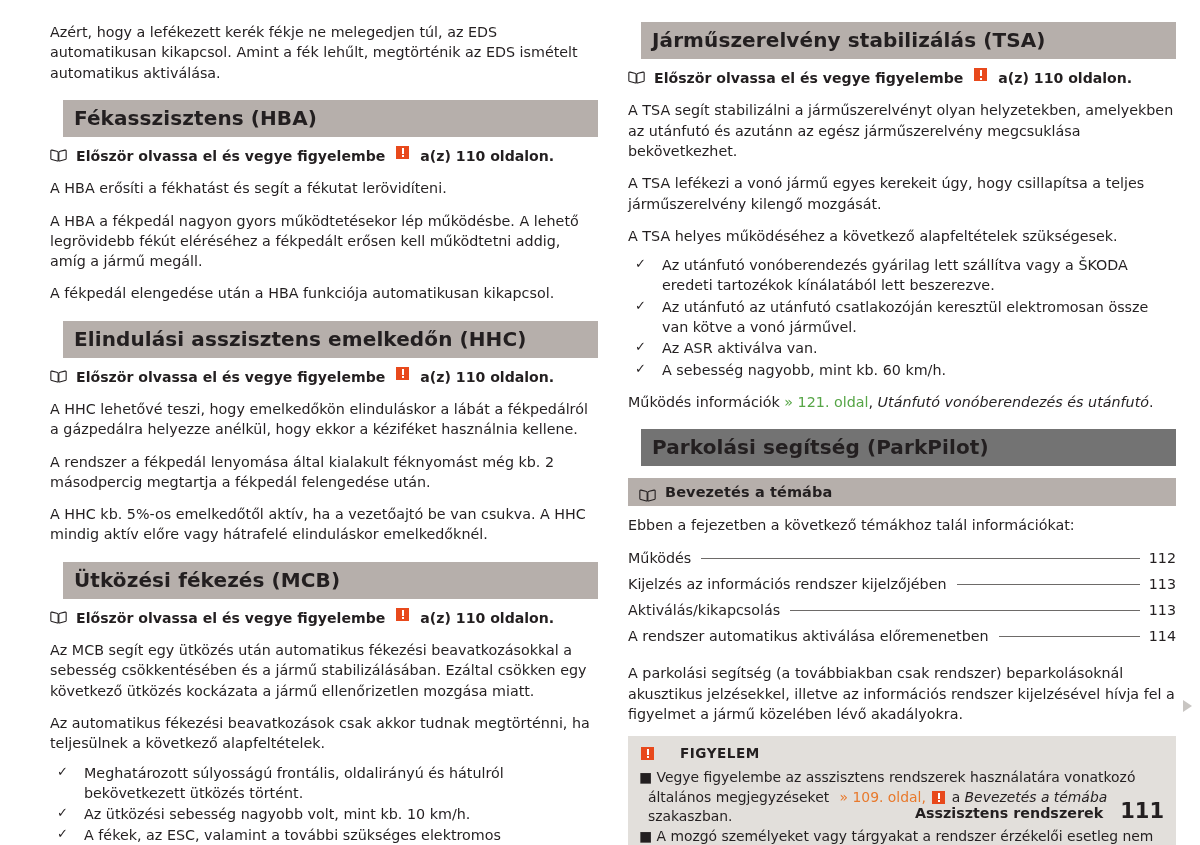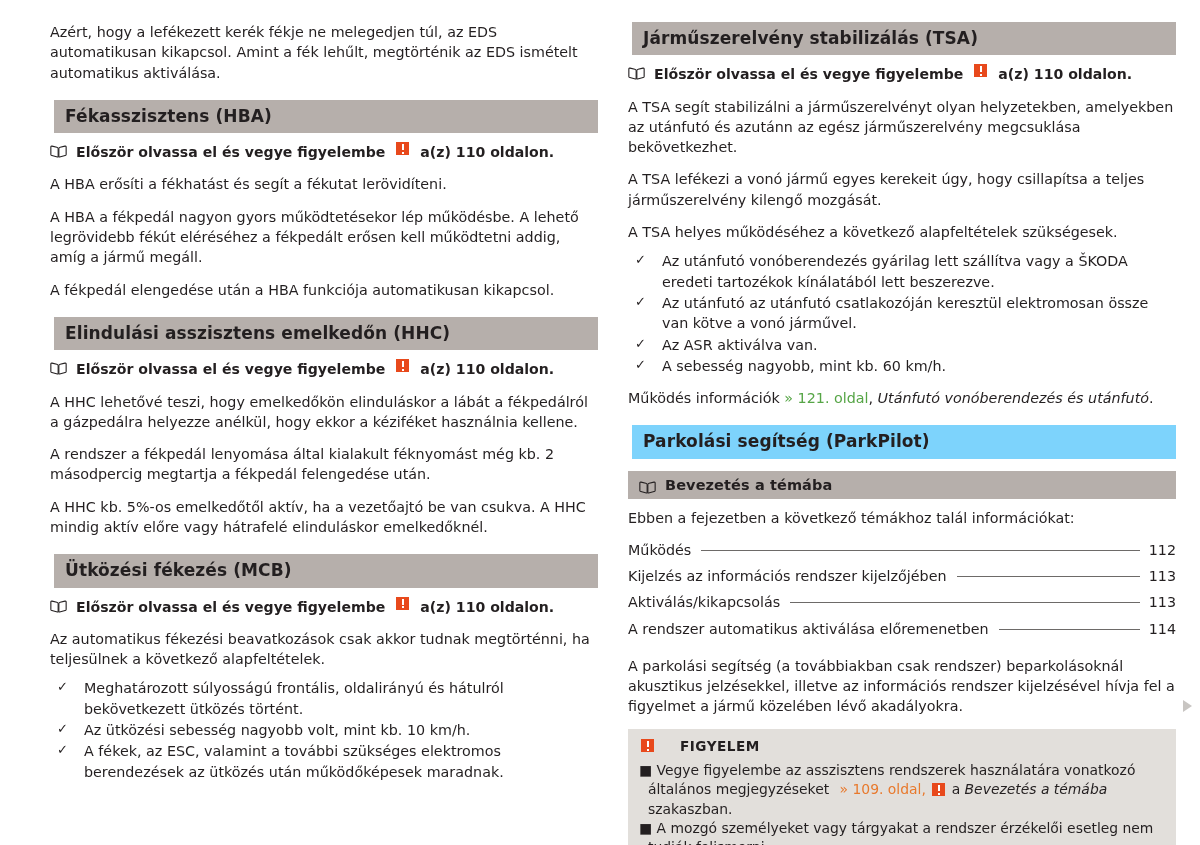--- a/index.html
+++ b/index.html
@@ -28,29 +28,29 @@
   .col {
     width: 548px;
     flex: 0 0 548px;
     position: relative;
   }
 
   
   .sec-head {
     background: #b6afab;
     color: #231f20;
-    font-size: 17px;
+    font-size: 20px;
     font-weight: 700;
     letter-spacing: .1px;
     padding: 6px 0 6px 11px;
-    margin: 17px 0 9px 4px;
+    margin: 17px 0 9px 13px;
     line-height: 1.25;
   }
   .sec-head.green {
-    background: #7dd3fc;
+    background: #737373;
   }
   .sec-head.sub {
     font-size: 14.5px;
     padding: 5px 0 5px 11px;
     display: flex;
     align-items: center;
     gap: 9px;
     margin: 12px 0 9px 0;
   }
 
@@ -250,20 +250,21 @@
       <span class="book-icon">
         <svg viewBox="0 0 20 15" width="17" height="13" aria-hidden="true">
           <path d="M1 2.2 C1 1.4 1.6 1 2.4 1.2 L8 2.6 C9 2.85 9.6 3.5 9.6 4.3 L9.6 13.4 C9.6 13.9 9.2 14.1 8.7 13.95 L2.2 12.3 C1.4 12.1 1 11.6 1 10.9 Z" fill="none" stroke="#231f20" stroke-width="1.3"></path>
           <path d="M19 2.2 C19 1.4 18.4 1 17.6 1.2 L12 2.6 C11 2.85 10.4 3.5 10.4 4.3 L10.4 13.4 C10.4 13.9 10.8 14.1 11.3 13.95 L17.8 12.3 C18.6 12.1 19 11.6 19 10.9 Z" fill="none" stroke="#231f20" stroke-width="1.3"></path>
         </svg>
       </span>
       <span class="txt">Először olvassa el és vegye figyelembe</span>
       <span class="warn-icon"></span>
       <span class="txt">a(z) 110 oldalon.</span>
     </div>
+    <p class="body">Az MCB segít egy ütközés után automatikus fékezési beavatkozásokkal a sebesség csökkentésében és a jármű stabilizálásában. Ezáltal csökken egy következő ütközés kockázata a jármű ellenőrizetlen mozgása miatt.</p>
     <p class="body tight">Az automatikus fékezési beavatkozások csak akkor tudnak megtörténni, ha teljesülnek a következő alapfeltételek.</p>
     <ul class="checks">
       <li>
         <span class="chk">✓</span>
         <span class="ctext">Meghatározott súlyosságú frontális, oldalirányú és hátulról bekövetkezett ütközés történt.</span>
       </li>
       <li>
         <span class="chk">✓</span>
         <span class="ctext">Az ütközési sebesség nagyobb volt, mint kb. 10 km/h.</span>
       </li>
@@ -375,14 +376,18 @@
           <span>■</span>
           <span>A mozgó személyeket vagy tárgyakat a rendszer érzékelői esetleg nem tudják felismerni.</span>
         </div>
       </div>
     </div>
 
   </div>
 
   <div class="edge-marker"></div>
 
+  <div class="footer">
+    <span class="f-chapter">Asszisztens rendszerek</span>
+    <span class="f-page">111</span>
+  </div>
 
 </div>
 
 </body></html>

